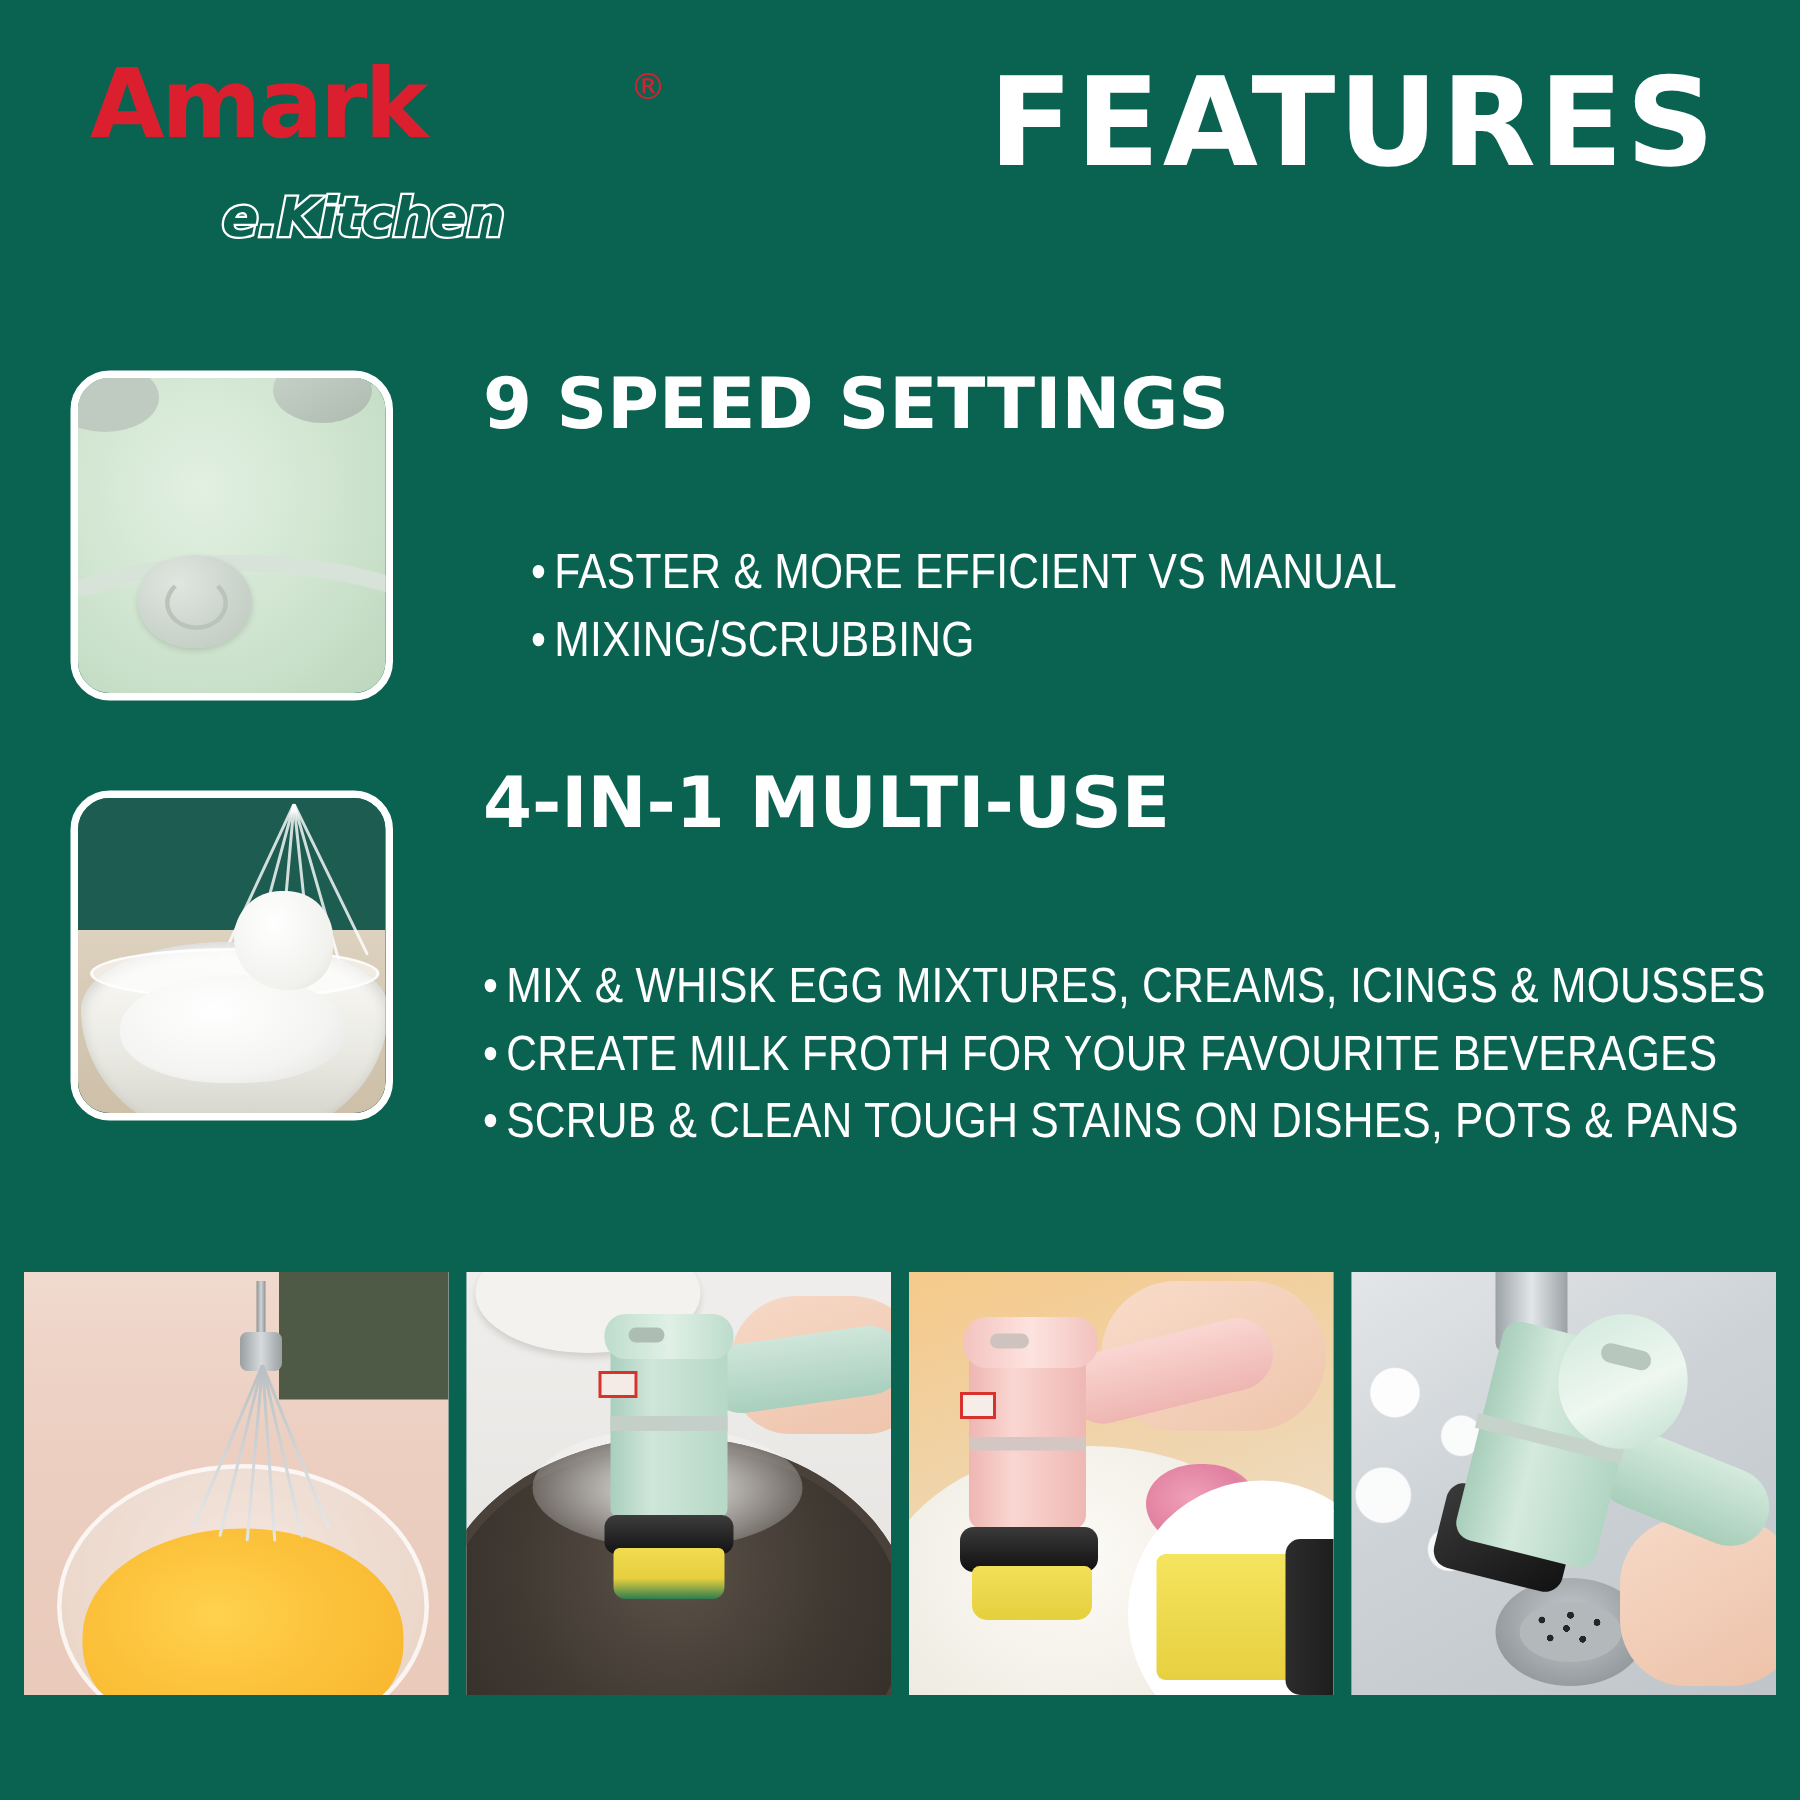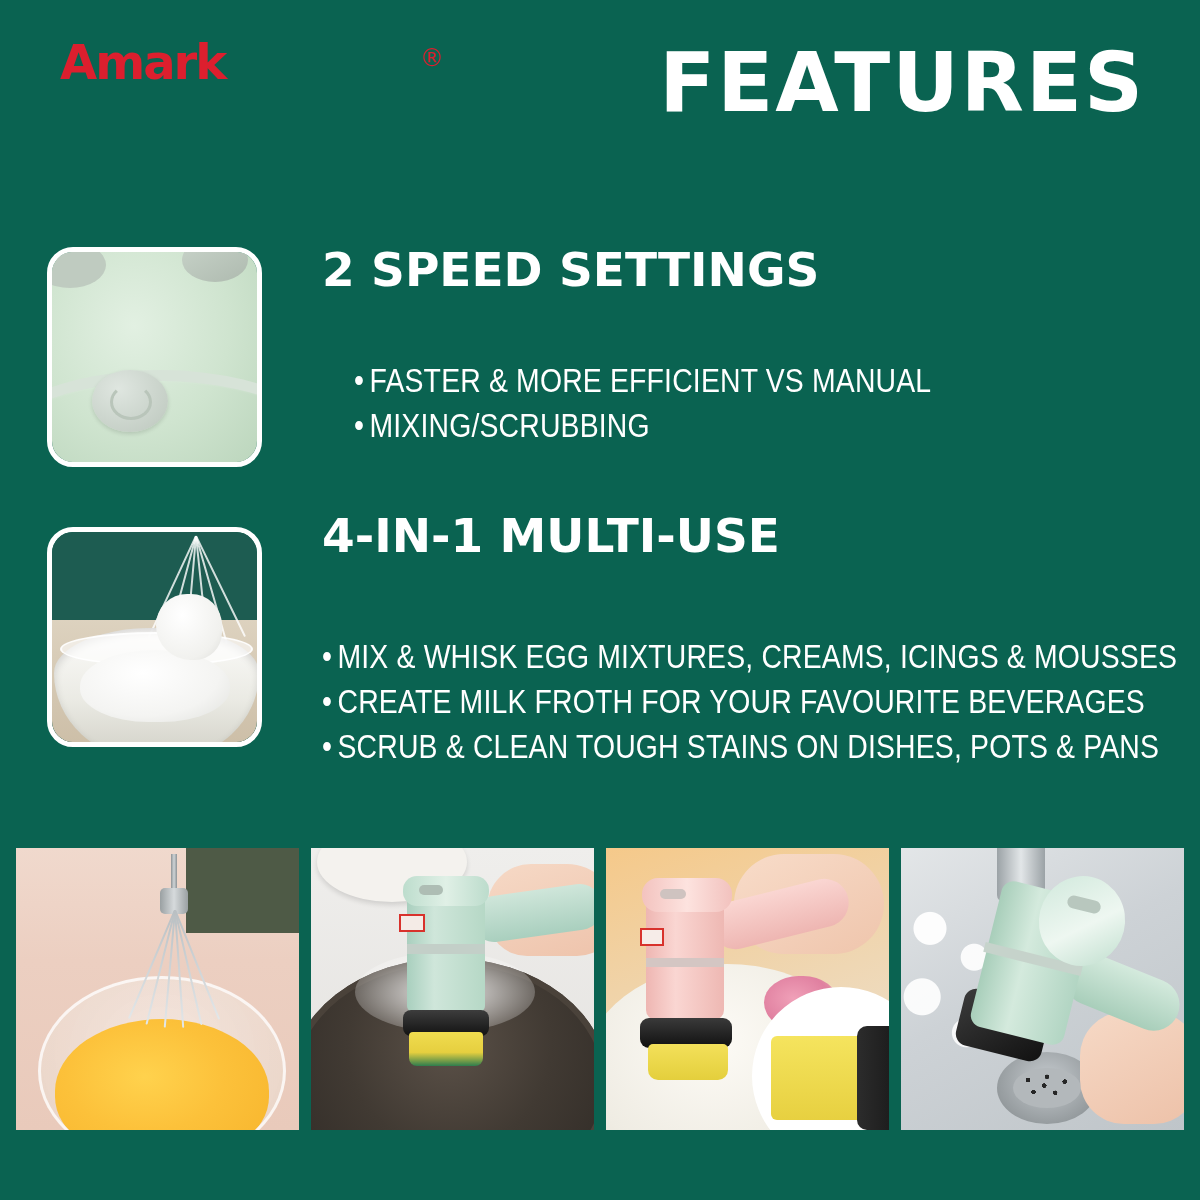--- a/index.html
+++ b/index.html
@@ -23,21 +23,21 @@
   }
 
   #logo {
     position:absolute;
     left:60px; top:38px;
     width:400px; height:130px;
   }
 
   #logo-wordmark {
     position:absolute; left:0; top:0;
-    font-size:48px;
+    font-size:64px;
     font-weight:bold;
     color:#dc1f2e;
     letter-spacing:-2px;
     line-height:1;
     font-family:"DejaVu Sans", sans-serif;
     text-align:center;
   }
 
   #logo-reg {
     position:absolute;
@@ -491,36 +491,37 @@
 </head>
 <body>
 
 <div id="page">
 
   <div id="header">
 
     <div id="logo">
       <div id="logo-wordmark">Amark</div>
       <div id="logo-reg">®</div>
+      <div id="logo-sub">e.Kitchen</div>
     </div>
 
     <div id="features-title">FEATURES</div>
   </div>
 
   <div class="feature-thumb" id="thumb-1">
     <div class="thumb-inner">
       <div class="dev-top-bg"></div>
       <div class="dev-top-notch-a"></div>
       <div class="dev-top-notch-b"></div>
       <div class="dev-top-ring"></div>
       <div class="dev-top-btn"></div>
     </div>
   </div>
 
-  <div class="feat-heading" id="heading-1">2 SPEED SETTINGS</div>
+  <div class="feat-heading" id="heading-1">9 SPEED SETTINGS</div>
 
   <ul class="bullet-list" id="bullets-1">
     <li>
       <span class="dot">•</span><span>FASTER &amp; MORE EFFICIENT VS MANUAL</span>
     </li>
     <li>
       <span class="dot">•</span><span>MIXING/SCRUBBING</span>
     </li>
   </ul>
 

